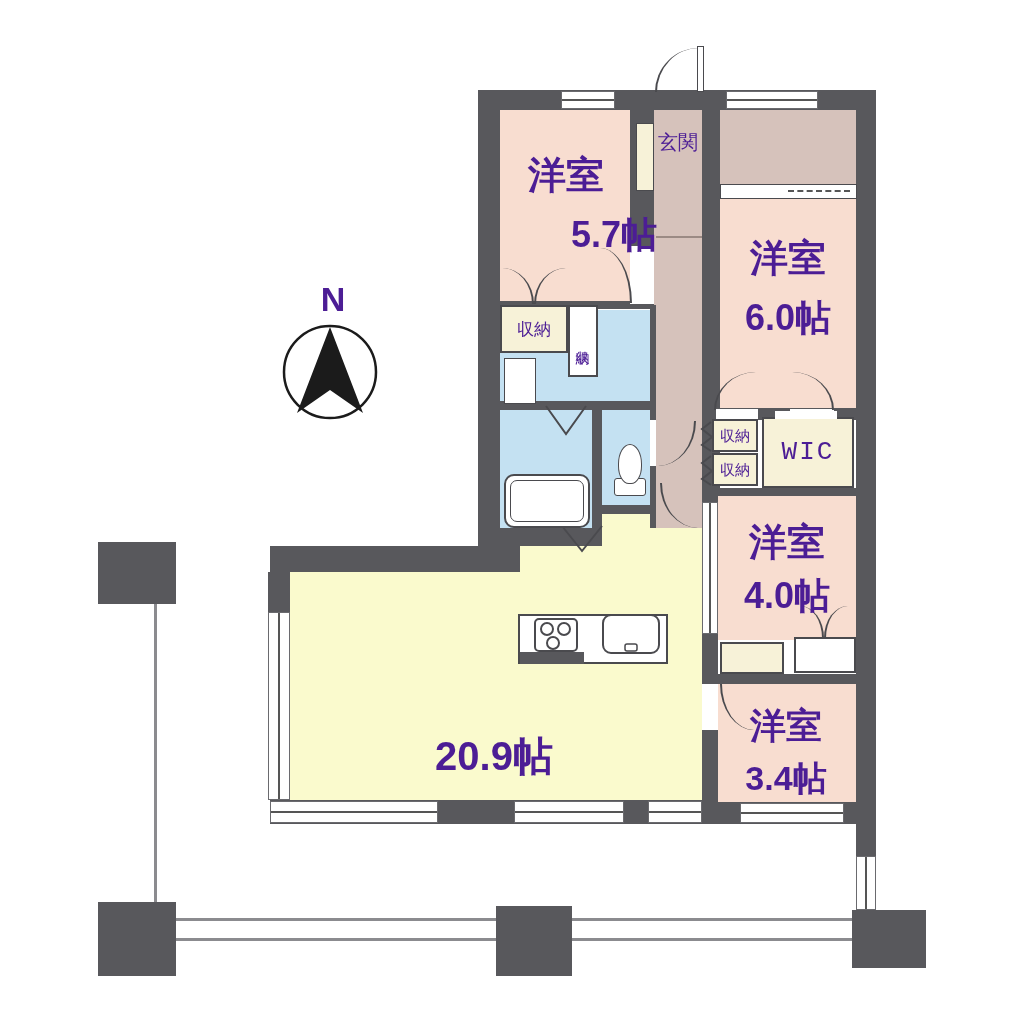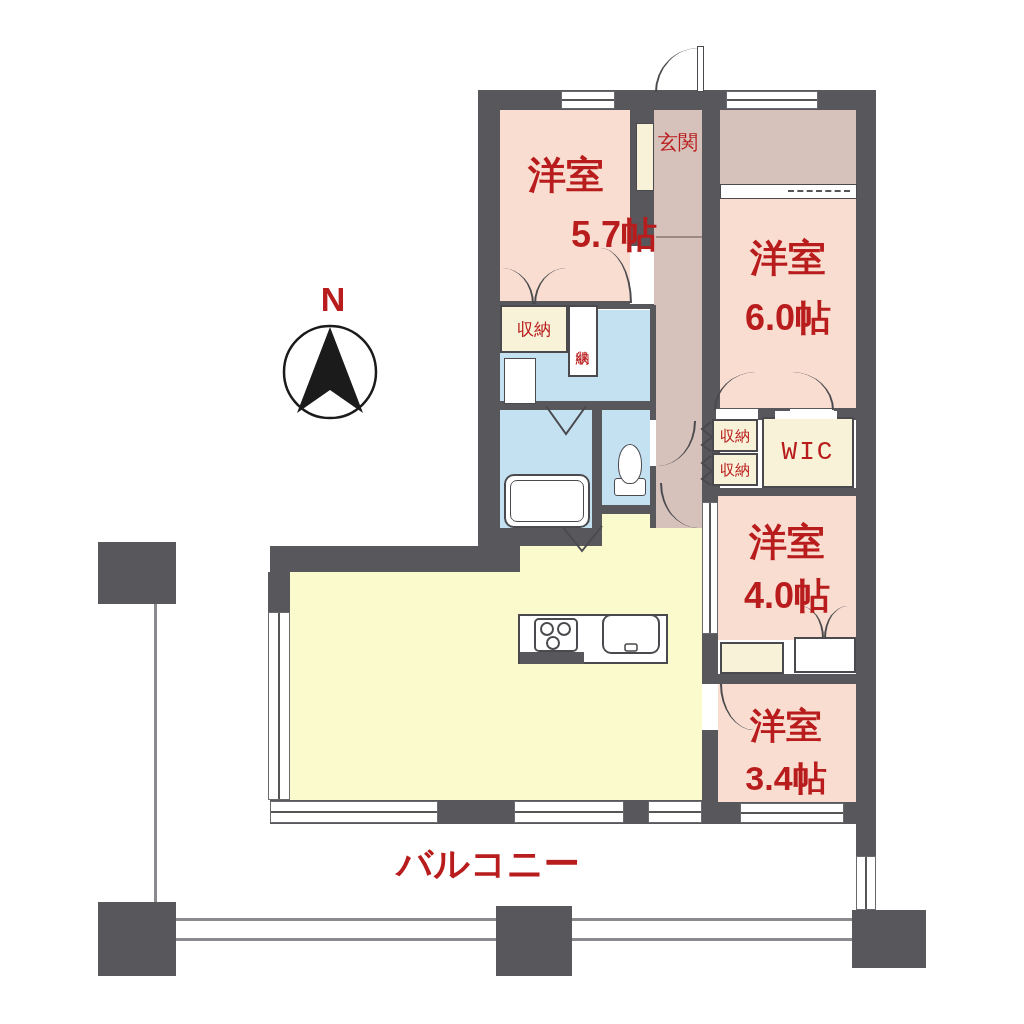--- a/index.html
+++ b/index.html
@@ -13,21 +13,21 @@
   .win-h{position:absolute;background:linear-gradient(#555,#555) center/100% 2px no-repeat,#fff;
          border:1px solid #6a6a6e;box-sizing:border-box;}
   .win-v{position:absolute;background:linear-gradient(#555,#555) center/2px 100% no-repeat,#fff;
          border:1px solid #6a6a6e;box-sizing:border-box;}
   .arc{position:absolute;box-sizing:border-box;border:0 solid #4a4a4e;}
   .arc-tl{border-left-width:2px;border-top-left-radius:100% 100%;}
   .arc-tr{border-right-width:2px;border-top-right-radius:100% 100%;}
   .arc-bl{border-left-width:2px;border-bottom-left-radius:100% 100%;}
   .arc-br{border-right-width:2px;border-bottom-right-radius:100% 100%;}
   .leaf{position:absolute;background:#fff;border:1.5px solid #4a4a4e;box-sizing:border-box;}
-  .lbl{position:absolute;color:#b91c1c;font-weight:bold;text-align:center;
+  .lbl{position:absolute;color:#4c1d95;font-weight:bold;text-align:center;
        transform:translate(-50%,-50%);white-space:nowrap;line-height:1;}
   .lbl.n{font-weight:normal;}
   .jp-v{writing-mode:vertical-rl;text-orientation:upright;}
   .icon{position:absolute;}
   svg{display:block;}
 </style>
 </head>
 <body>
 
 <div id="plan">
@@ -176,15 +176,15 @@
   <div class="lbl" style="left:788px;top:318px;font-size:36px;">6.0帖</div>
   <div class="lbl n" style="left:534px;top:329px;font-size:17px;">収納</div>
   <div class="lbl n jp-v" style="left:583px;top:340px;font-size:14px;">収納</div>
   <div class="lbl n" style="left:735px;top:435px;font-size:15px;">収納</div>
   <div class="lbl n" style="left:735px;top:469px;font-size:15px;">収納</div>
   <div class="lbl n" style="left:808px;top:452px;font-size:26px;letter-spacing:2px;font-family:'Liberation Mono','DejaVu Sans Mono',monospace;">WIC</div>
   <div class="lbl" style="left:787px;top:542px;font-size:38px;">洋室</div>
   <div class="lbl" style="left:787px;top:596px;font-size:36px;">4.0帖</div>
   <div class="lbl" style="left:786px;top:726px;font-size:36px;">洋室</div>
   <div class="lbl" style="left:786px;top:778px;font-size:34px;text-align:center;">3.4帖</div>
-  <div class="lbl n" style="left:488px;top:864px;font-size:36px;font-weight:bold;">バルコニー</div>
+  <div class="lbl" style="left:494px;top:756px;font-size:40px;">20.9帖</div>
 
 </div>
 
 </body></html>

